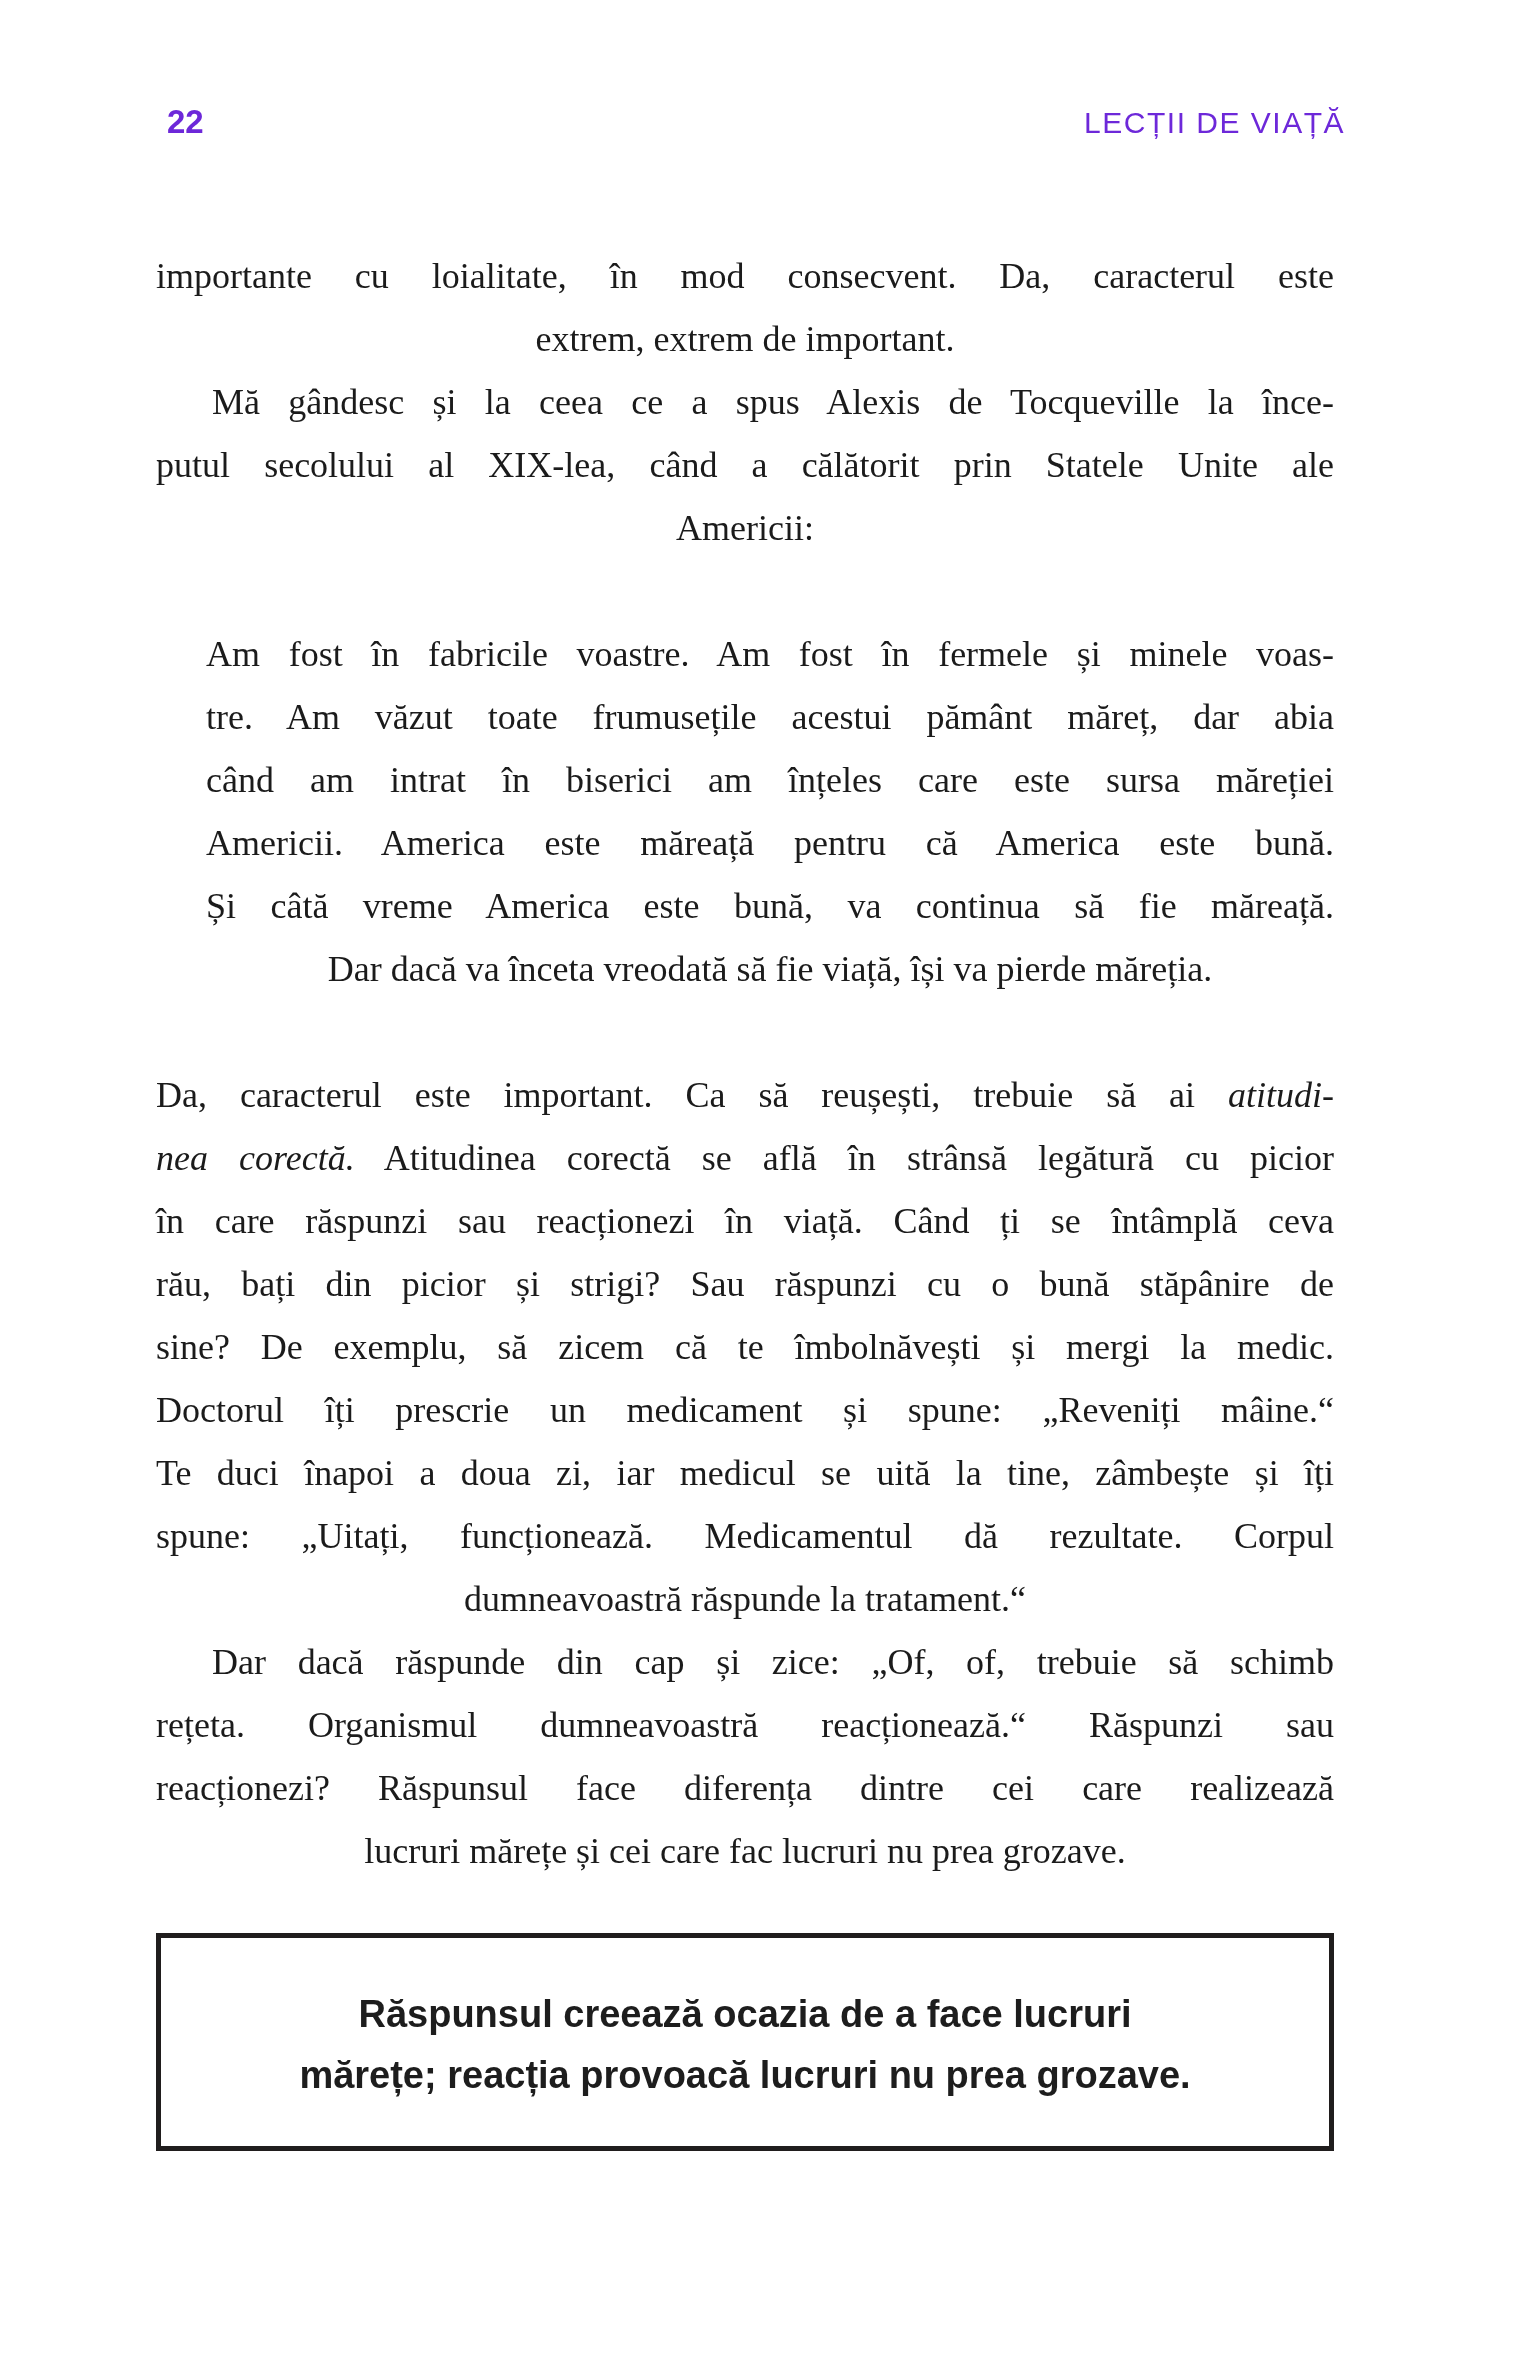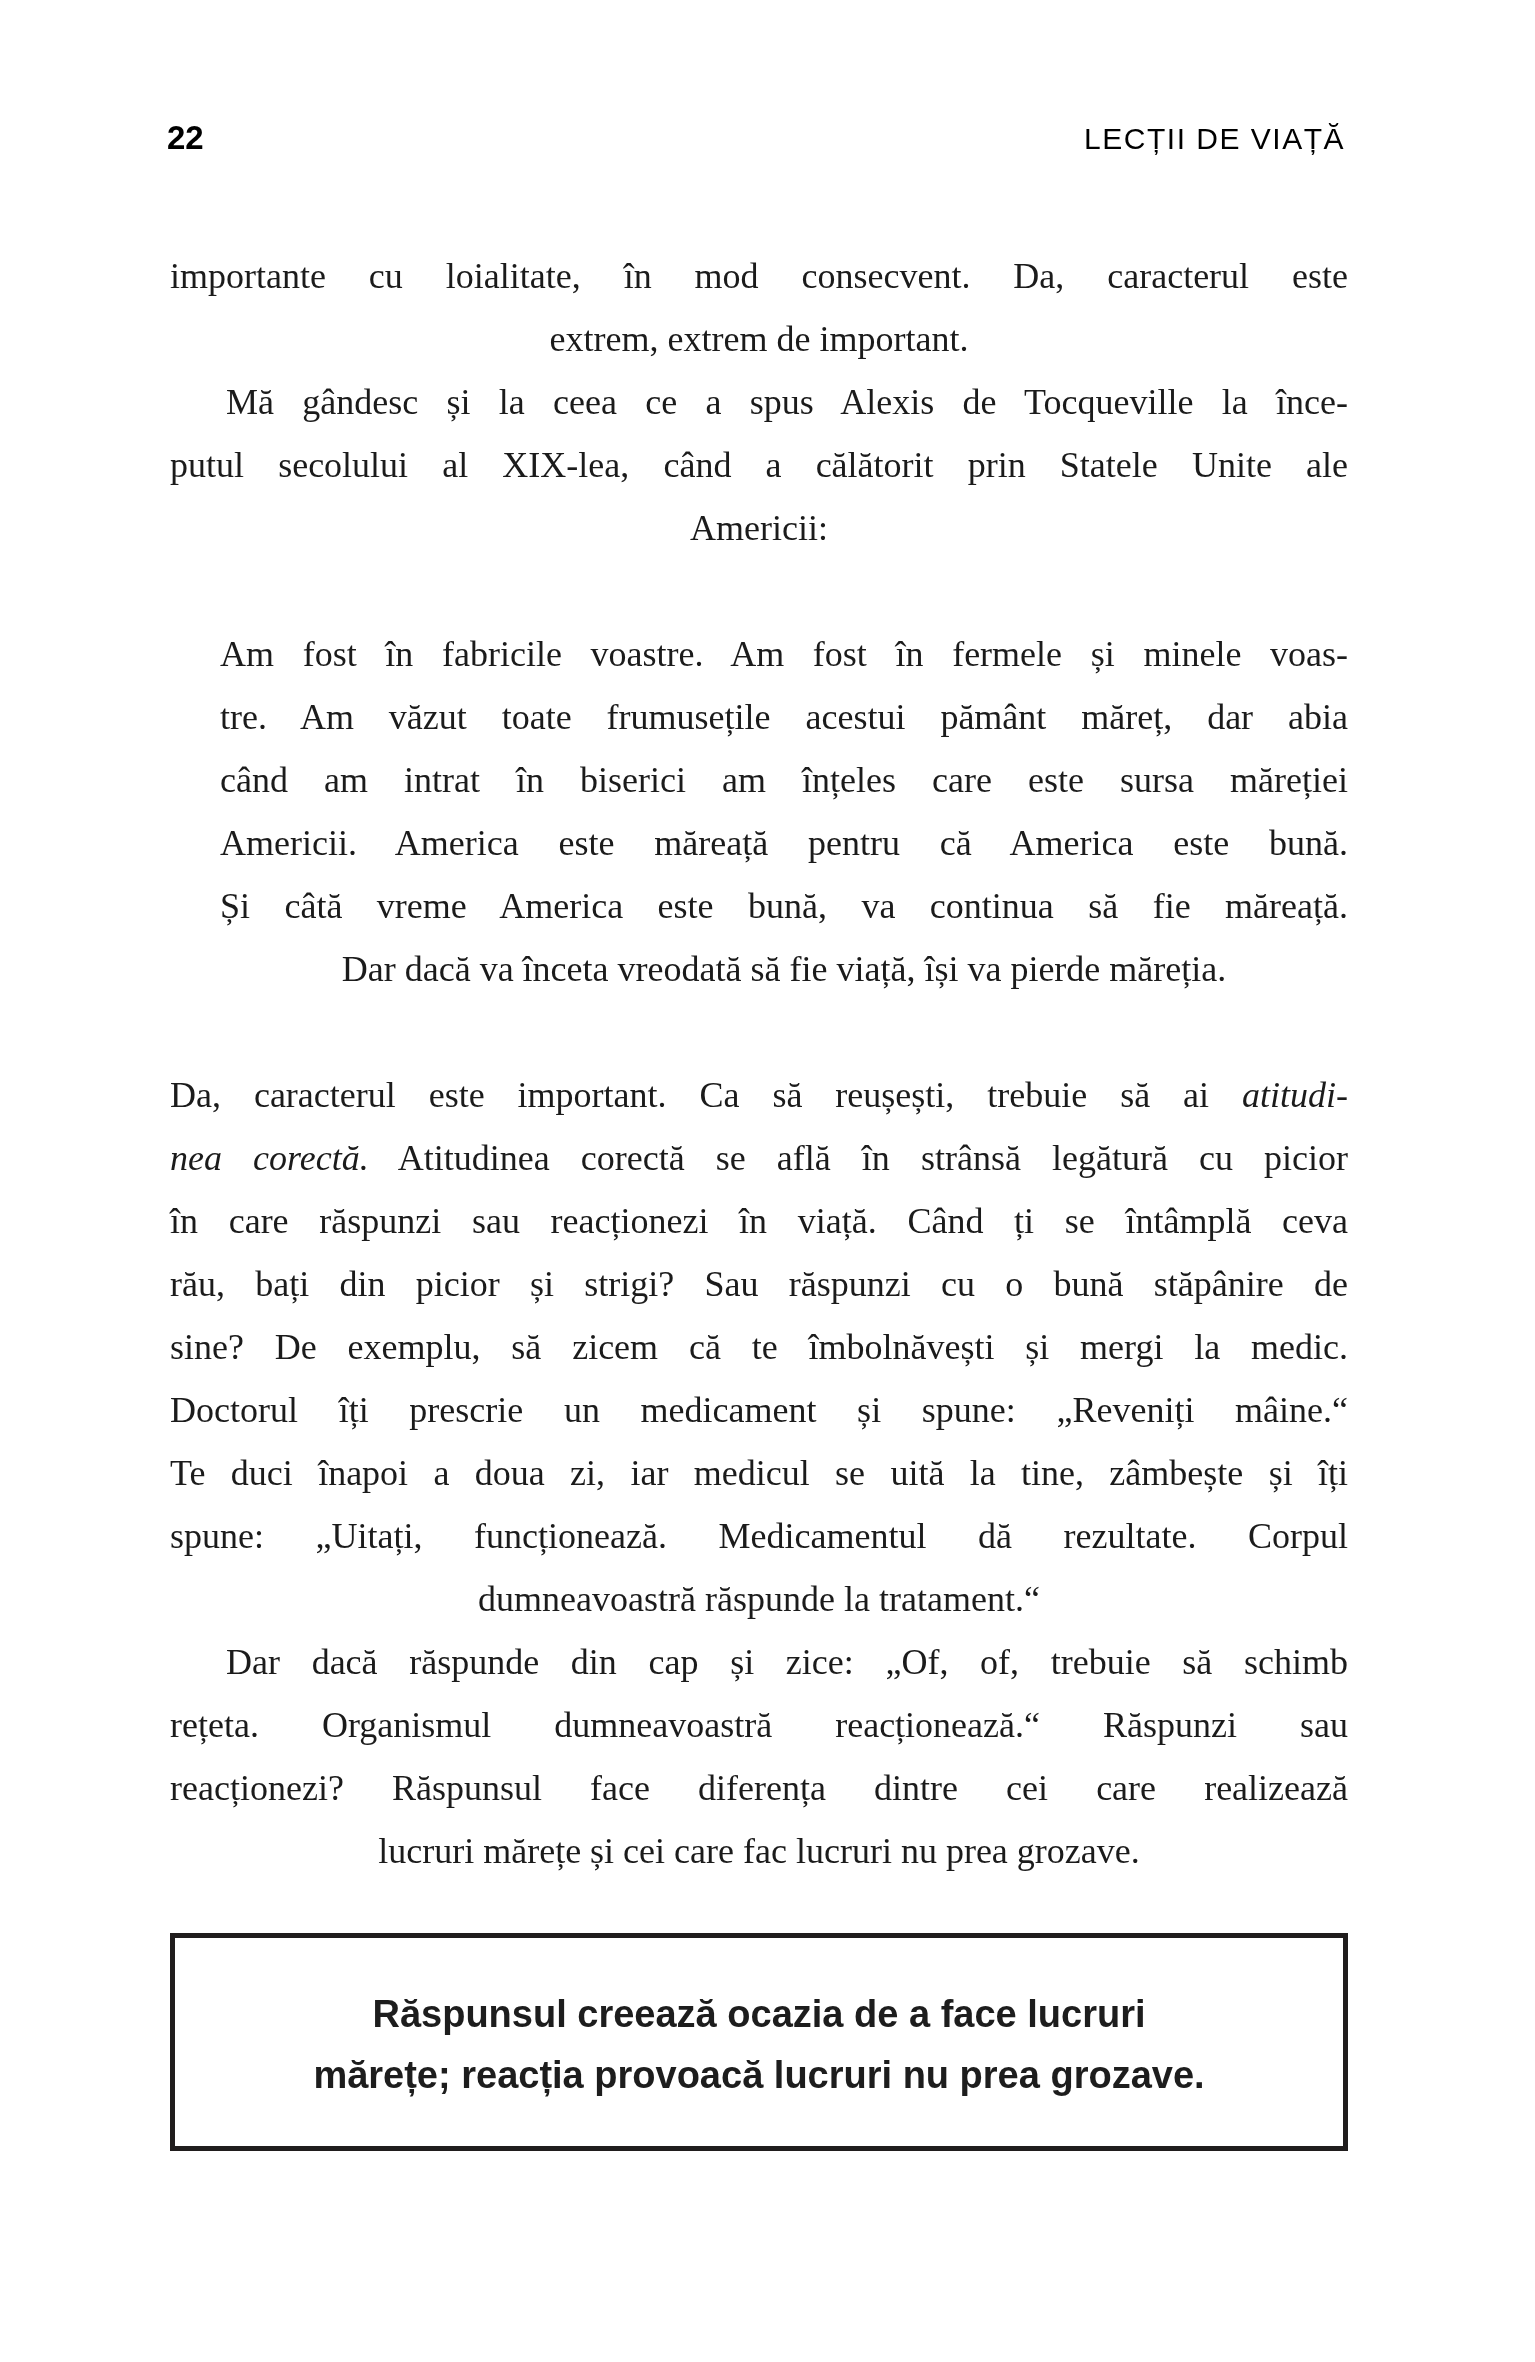--- a/index.html
+++ b/index.html
@@ -4,35 +4,35 @@
 <style>
   html,body{margin:0;padding:0;background:#e8e8e8;}
   .page{
     position:relative;
     width:1535px;height:2362px;
     margin:0 auto;
     background:#ffffff;
     overflow:hidden;
   }
   .page-header{
-    position:absolute;top:120px;left:167px;width:1178px;
+    position:absolute;top:104px;left:167px;width:1178px;
     display:flex;justify-content:space-between;align-items:baseline;
-    color:#000000;
+    color:#6d28d9;
   }
   .folio{
     font-family:"Liberation Sans",sans-serif;
     font-weight:700;font-size:33px;line-height:36px;
   }
   .running-title{
     font-family:"Liberation Sans",sans-serif;
     font-weight:400;font-size:30px;line-height:36px;
     letter-spacing:1.5px;
   }
   .body-text{
-    position:absolute;top:245px;left:170px;width:1178px;
+    position:absolute;top:245px;left:156px;width:1178px;
     font-family:"Liberation Serif",serif;
     font-size:36px;color:#1b1b1b;
   }
   .block{margin:0;}
   .block.quote{margin:63px 0 63px 50px;width:1128px;}
   .line{
     height:63px;line-height:63px;
     text-align:center;
   }
   .line.just{text-align:justify;text-align-last:justify;}

